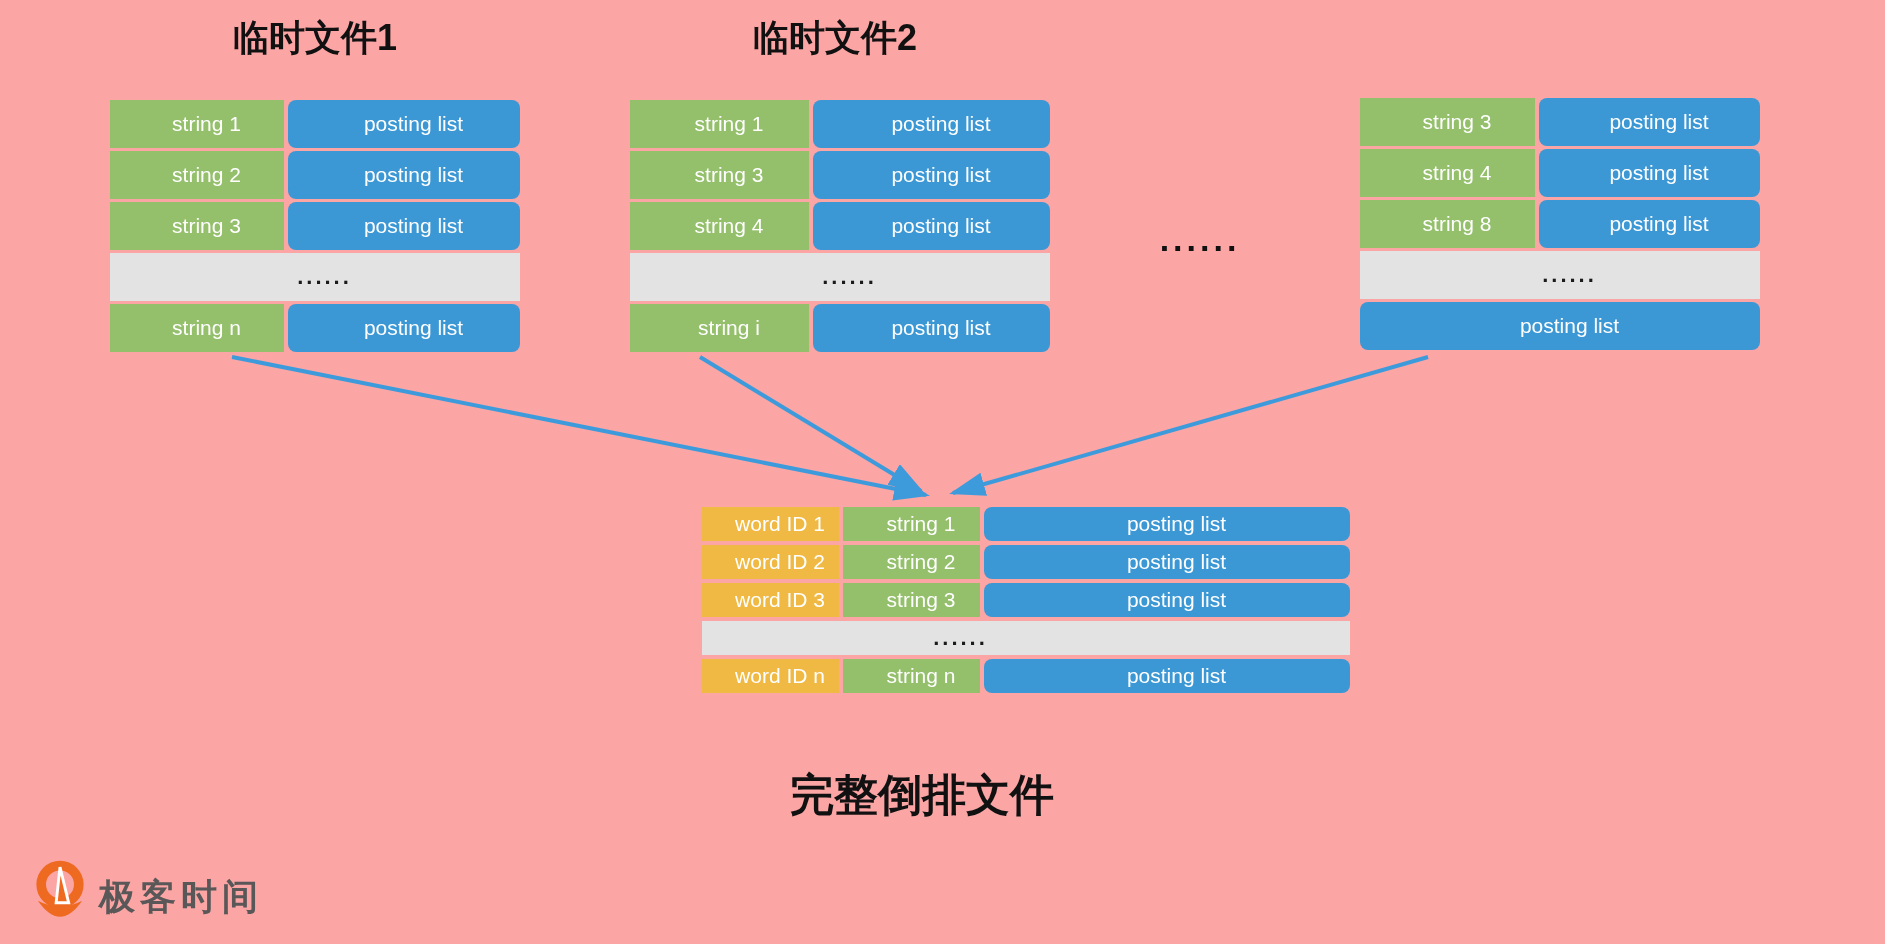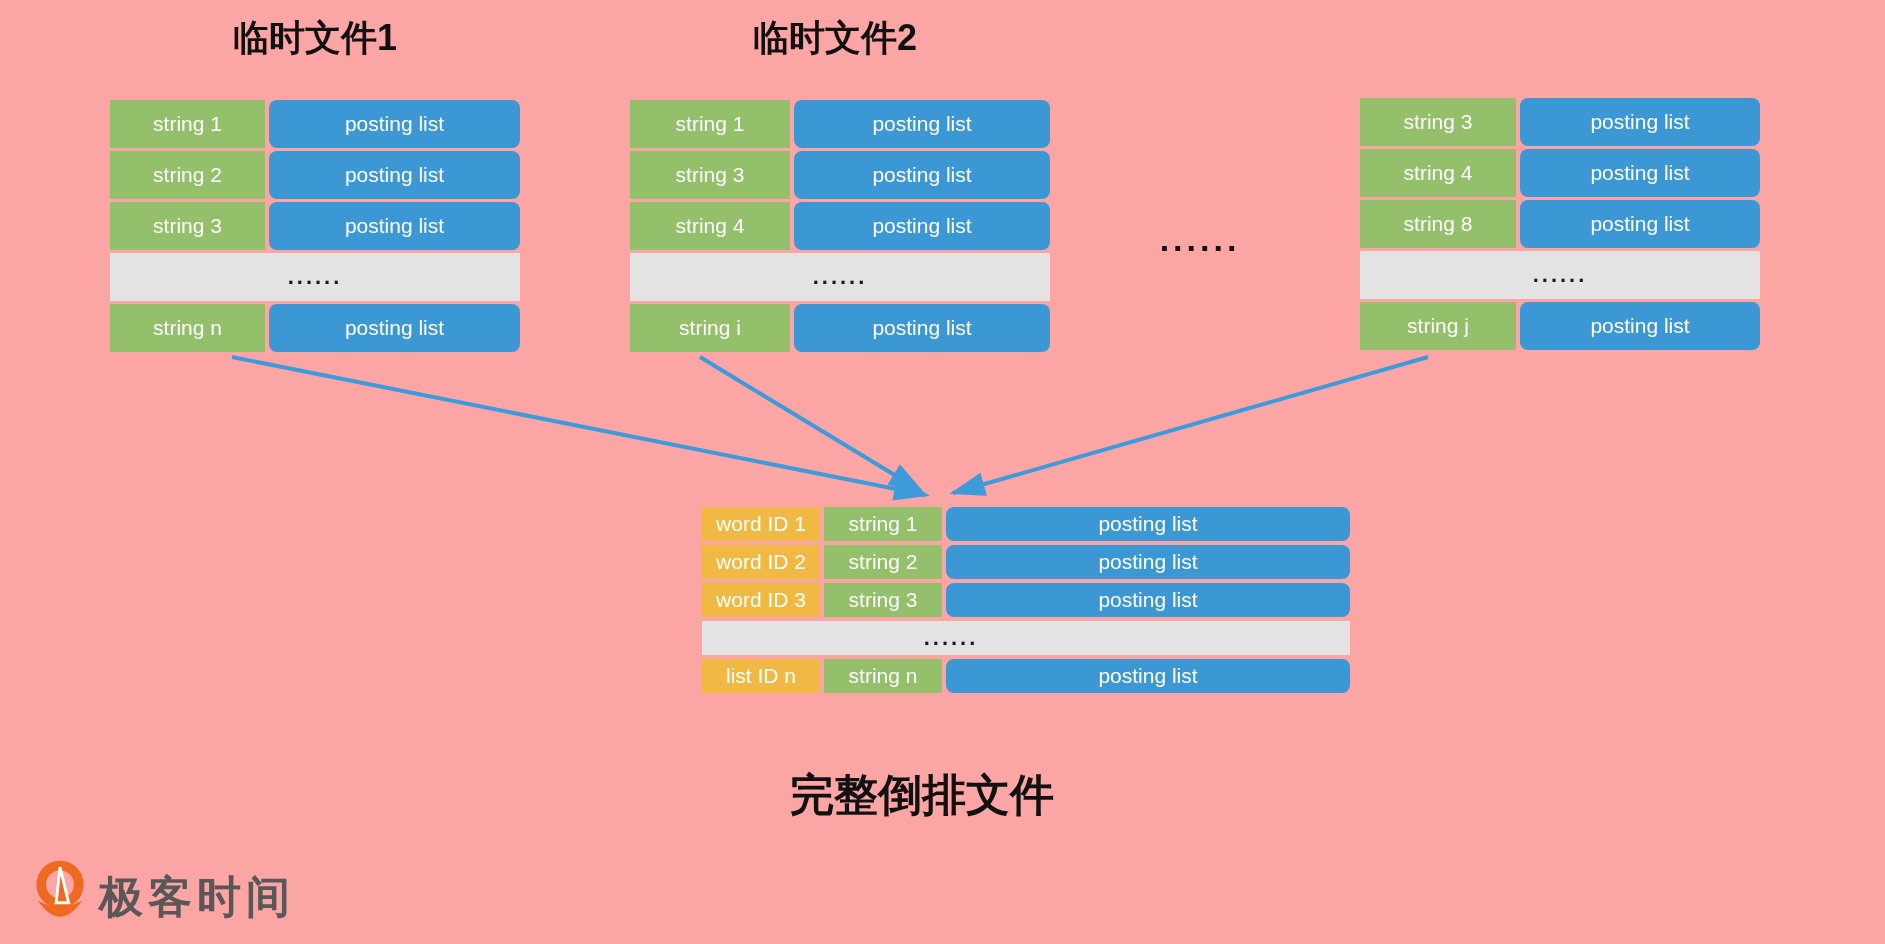--- a/index.html
+++ b/index.html
@@ -17,41 +17,41 @@
 
   .ttable{position:absolute;display:flex;flex-direction:column;gap:3px;}
   #temp-0{left:110px;top:100px;width:410px;}
   #temp-1{left:630px;top:100px;width:420px;}
   #temp-2{left:1360px;top:98px;width:400px;}
   #merged{left:702px;top:507px;width:648px;gap:4px;}
 
   .trow{display:flex;gap:4px;height:48px;}
   #merged .trow{height:34px;}
 
-  .cell{display:flex;align-items:center;justify-content:center;color:#fff;font-size:21px;}
+  .cell{display:flex;align-items:center;justify-content:center;color:#fff;font-size:21px;padding-left:19px;}
   .cell.key{background:var(--green);}
   #temp-0 .key{width:155px;}
   #temp-1 .key{width:160px;}
   #temp-2 .key{width:156px;}
   #merged .key{width:118px;}
   .cell.wordid{background:var(--yellow);width:118px;}
   .cell.posting{background:var(--blue);flex:1;border-radius:8px;}
   .cell.ellipsis{background:var(--gray);flex:1;color:#1a1a1a;font-weight:700;font-size:22px;letter-spacing:3px;justify-content:center;}
   #merged .cell.ellipsis{padding-right:150px;}
 
   .between-ellipsis{position:absolute;left:1120px;top:220px;width:160px;text-align:center;
     font-size:34px;font-weight:700;letter-spacing:4px;color:#111;}
 
   .merged-caption{position:absolute;left:702px;top:766px;width:440px;text-align:center;
     font-size:44px;font-weight:600;color:#111;}
 
   .logo{position:absolute;left:33px;top:856px;display:flex;align-items:center;gap:12px;}
   .logo-orange-stroke{stroke:var(--logoOrange);fill:none;}
   .logo-orange-fill{fill:var(--logoOrange);}
-  .logo-text{font-size:44px;font-weight:600;color:var(--logoText);letter-spacing:5px;white-space:nowrap;}
+  .logo-text{font-size:36px;font-weight:600;color:var(--logoText);letter-spacing:5px;white-space:nowrap;}
 </style>
 </head>
 <body>
 
 <div class="canvas">
 
   <svg class="arrows" width="1885" height="944" viewBox="0 0 1885 944">
     <defs>
       <marker id="ah" markerWidth="10" markerHeight="8" refX="8" refY="3" orient="auto" markerUnits="strokeWidth">
         <path class="ah" d="M0,0 L9,3 L0,6 Z"></path>
@@ -117,21 +117,20 @@
         <div class="cell posting">posting list</div>
       </div>
       <div class="trow">
         <div class="cell key">string 8</div>
         <div class="cell posting">posting list</div>
       </div>
       <div class="trow">
         <div class="cell ellipsis">......</div>
       </div>
       <div class="trow">
-        <div class="cell key">string j</div>
         <div class="cell posting">posting list</div>
       </div>
     </div>
 
   <div class="between-ellipsis">......</div>
 
   <div class="ttable" id="merged">
       <div class="trow">
         <div class="cell wordid">word ID 1</div>
         <div class="cell key">string 1</div>
@@ -144,21 +143,21 @@
       </div>
       <div class="trow">
         <div class="cell wordid">word ID 3</div>
         <div class="cell key">string 3</div>
         <div class="cell posting">posting list</div>
       </div>
       <div class="trow">
         <div class="cell ellipsis">......</div>
       </div>
       <div class="trow">
-        <div class="cell wordid">list ID n</div>
+        <div class="cell wordid">word ID n</div>
         <div class="cell key">string n</div>
         <div class="cell posting">posting list</div>
       </div>
     </div>
   <div class="merged-caption">完整倒排文件</div>
 
   <div class="logo">
     <svg width="54" height="82" viewBox="0 0 56 82">
       <circle class="logo-orange-stroke" cx="28" cy="28" r="19.5" stroke-width="10"></circle>
       <path class="logo-orange-fill" d="M28 10 L37 47 L24 47 Z" stroke="#ffffff" stroke-width="3"></path>

